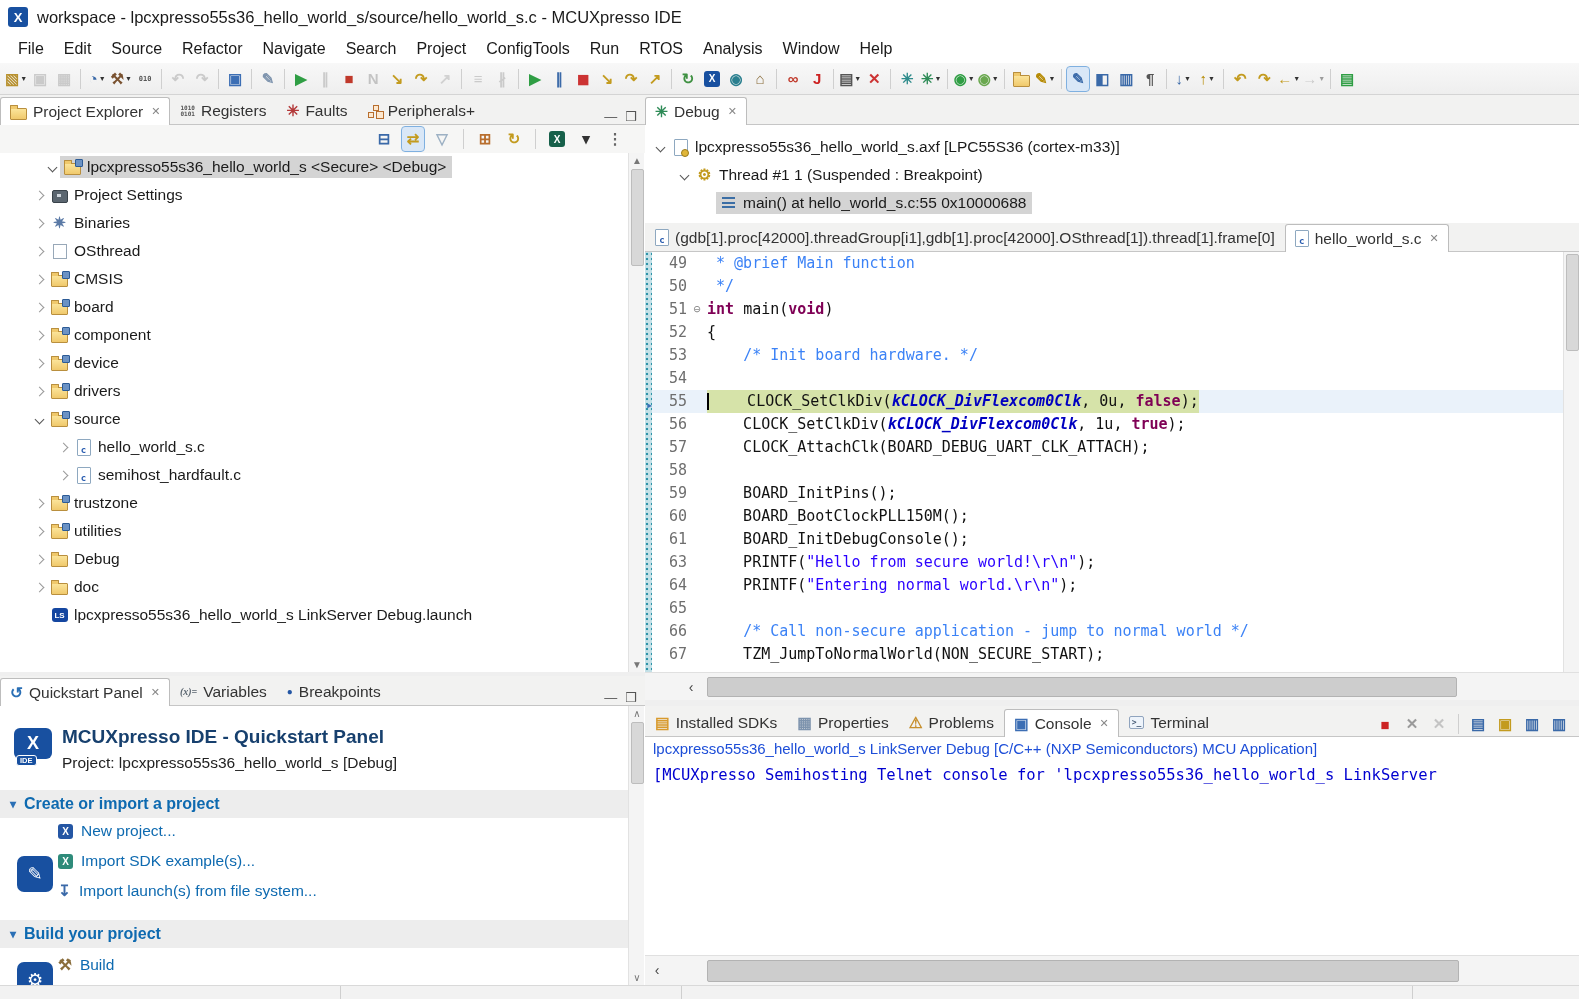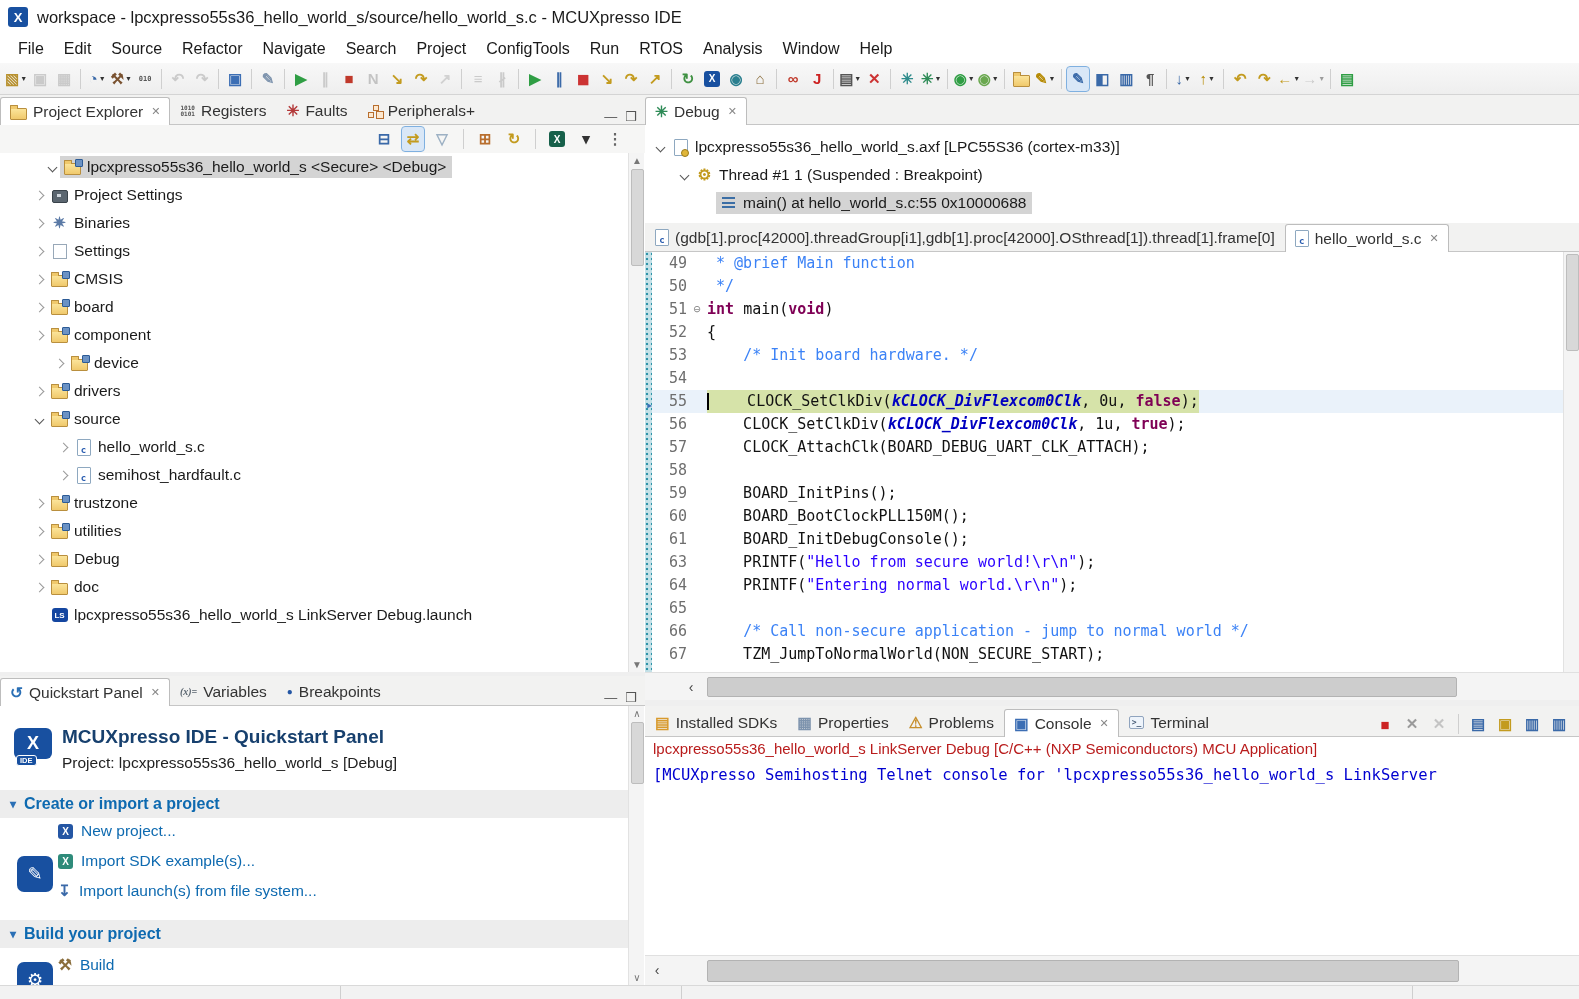--- a/index.html
+++ b/index.html
@@ -79,21 +79,21 @@
   .kw{color:#7f0055;font-weight:bold;}
   .cmt{color:#3b82f6;}
   .str{color:#2a00ff;}
   .en{color:#0000c0;font-style:italic;font-weight:bold;}
   .pl{color:#111;}
   .cl.cur{background:#eaf2fa;}
   .cl.cur .ct{background:#d6e3a9;}
   .curarrow{position:absolute;left:1px;top:4px;color:#3a70b8;font-size:12px;z-index:4;}
   .caretbar{display:inline-block;width:2px;height:17px;background:#000;vertical-align:middle;margin-right:2px;}
   
-  .con-title{position:absolute;left:645px;top:737px;width:868px;height:25px;background:#fff;font-size:15px;color:#b91c1c;padding:3px 0 0 8px;box-sizing:border-box;white-space:nowrap;overflow:hidden;}
+  .con-title{position:absolute;left:645px;top:737px;width:868px;height:25px;background:#fff;font-size:15px;color:#1d4ed8;padding:3px 0 0 8px;box-sizing:border-box;white-space:nowrap;overflow:hidden;}
   .con-body{position:absolute;left:645px;top:762px;width:934px;height:193px;background:#fff;overflow:hidden;}
   .con-line{font-family:"DejaVu Sans Mono",monospace;font-size:15.5px;color:#0000d0;white-space:nowrap;padding:4px 0 0 8px;}
   .statusbar{position:absolute;left:0;top:985px;width:1579px;height:14px;background:#f2f2f2;border-top:1px solid #d9d9d9;box-sizing:border-box;display:flex;}
   .sseg{border-right:1px solid #cfcfcf;height:100%;}
   .sash-v{position:absolute;left:641px;top:95px;width:4px;height:890px;background:#efefef;}
   .sash-h-left{position:absolute;left:0;top:672px;width:645px;height:4px;background:#efefef;}
   .con-sash{position:absolute;left:645px;top:700px;width:934px;height:6px;background:#efefef;}
 </style>
 </head>
 <body>
@@ -394,21 +394,21 @@
         </span>
       </div>
       <div class="trow" style="padding-left: 32px;">
         <span class="chevbox">
           <span class="chev"></span>
         </span>
         <span class="rowpack">
           <span class="icn">
             <span class="i-inc"></span>
           </span>
-          <span>Settings</span>
+          <span>OSthread</span>
         </span>
       </div>
       <div class="trow" style="padding-left: 32px;">
         <span class="chevbox">
           <span class="chev"></span>
         </span>
         <span class="rowpack">
           <span class="icn">
             <span class="i-folder i-src"></span>
           </span>
@@ -430,21 +430,21 @@
         <span class="chevbox">
           <span class="chev"></span>
         </span>
         <span class="rowpack">
           <span class="icn">
             <span class="i-folder i-src"></span>
           </span>
           <span>component</span>
         </span>
       </div>
-      <div class="trow" style="padding-left: 32px; margin-left: 20px;">
+      <div class="trow" style="padding-left: 32px;">
         <span class="chevbox">
           <span class="chev"></span>
         </span>
         <span class="rowpack">
           <span class="icn">
             <span class="i-folder i-src"></span>
           </span>
           <span>device</span>
         </span>
       </div>

